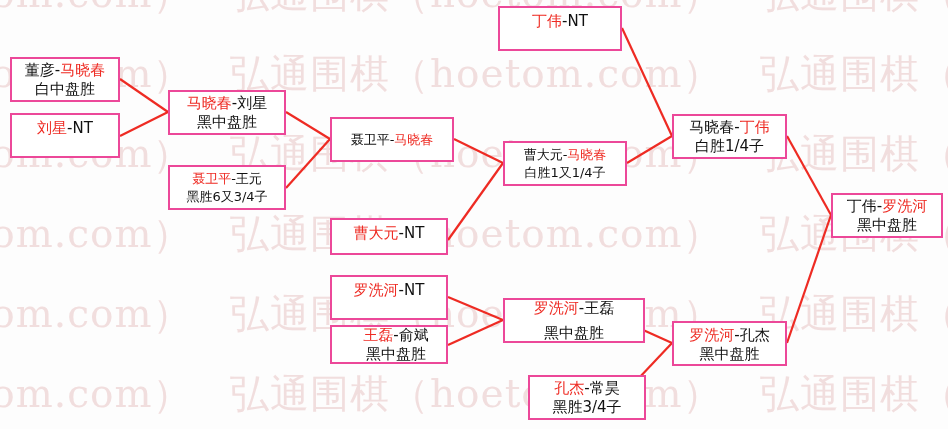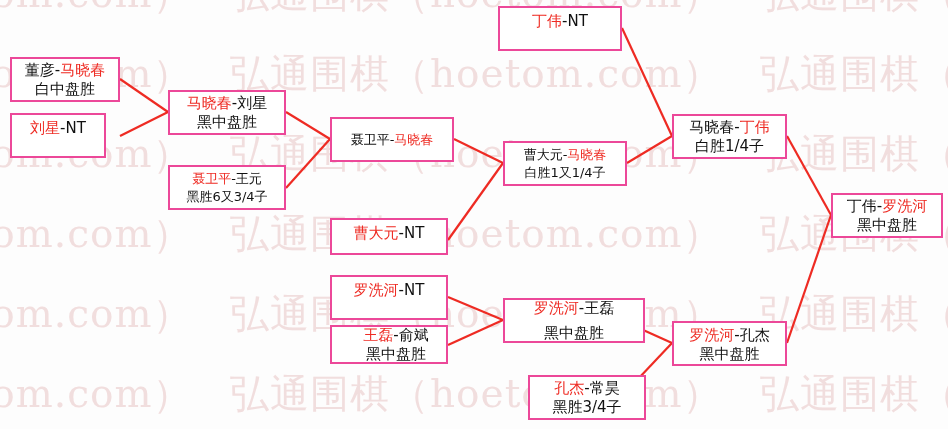--- a/index.html
+++ b/index.html
@@ -101,21 +101,21 @@
       <line x1="621" y1="397" x2="672" y2="343" stroke="#ee2b23"></line>
       <line x1="787" y1="136" x2="831" y2="215" stroke="#ee2b23"></line>
       <line x1="787" y1="343" x2="831" y2="215" stroke="#ee2b23"></line>
     </svg>
 
   <div id="boxes">
       <div class="box" style="left: 10px; top: 57px; width: 110px; height: 45px; text-align: center;">
         <div class="ln"><span class="blk">董彦</span><span class="blk">-</span><span class="red">马晓春</span></div>
         <div class="ln blk">白中盘胜</div>
       </div>
-      <div class="box single" style="left: 10px; top: 113px; width: 96px; height: 45px;">
+      <div class="box single" style="left: 10px; top: 113px; width: 110px; height: 45px;">
         <div class="ln"><span class="red">刘星</span><span class="blk">-</span><span class="blk">NT</span></div>
       </div>
       <div class="box small" style="left: 168px; top: 165px; width: 118px; height: 45px;">
         <div class="ln"><span class="red">聂卫平</span><span class="blk">-</span><span class="blk">王元</span></div>
         <div class="ln blk">黑胜6又3/4子</div>
       </div>
       <div class="box single" style="left: 330px; top: 218px; width: 118px; height: 37px;">
         <div class="ln"><span class="red">曹大元</span><span class="blk">-</span><span class="blk">NT</span></div>
       </div>
       <div class="box single" style="left: 498px; top: 6px; width: 124px; height: 45px;">

